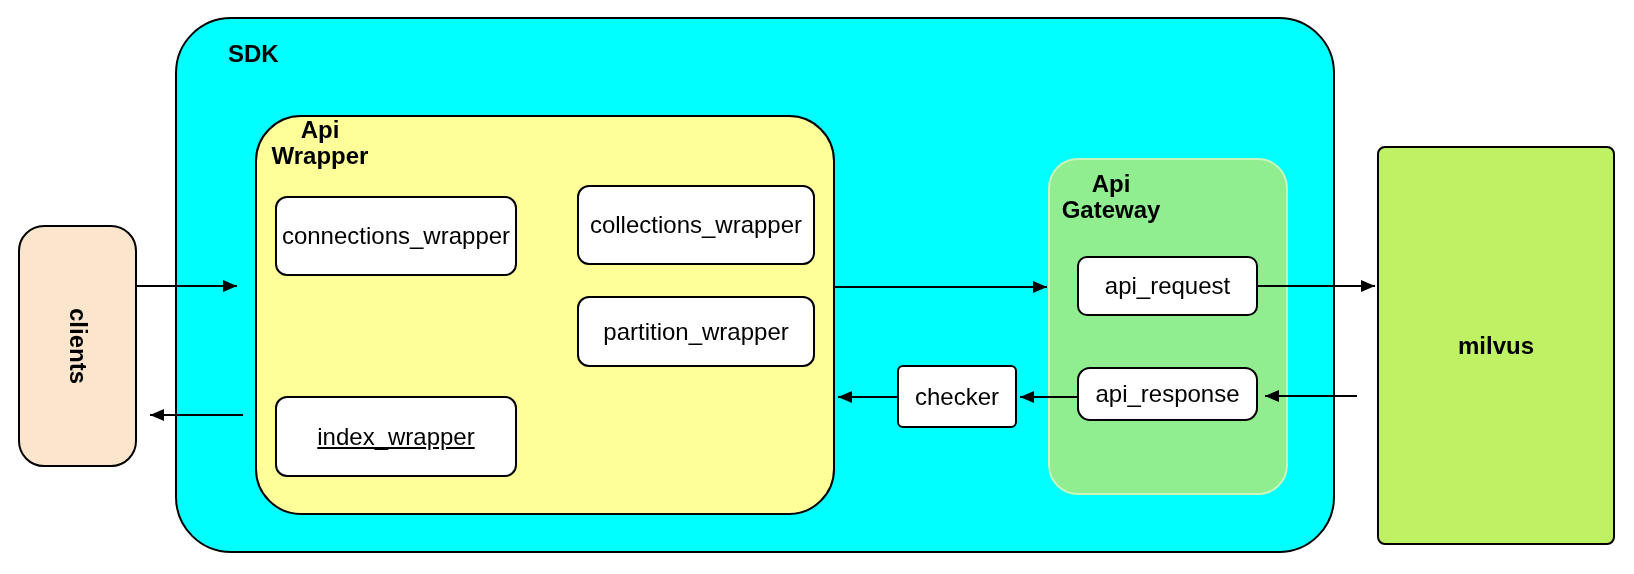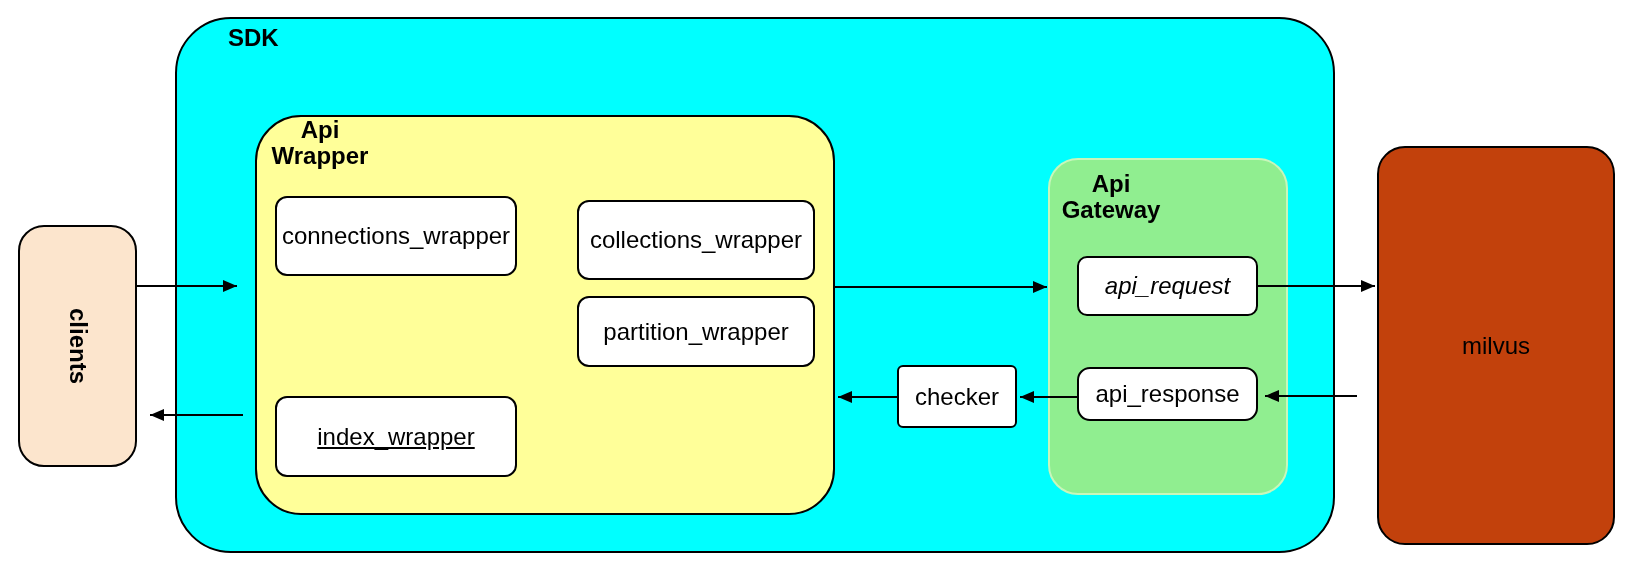--- a/index.html
+++ b/index.html
@@ -17,45 +17,45 @@
     border:2px solid #000;
     display:flex;
     align-items:center;
     justify-content:center;
     font-size:24px;
     background:#fff;
     text-align:center;
   }
   
   .sdk{left:175px;top:17px;width:1160px;height:536px;border-radius:56px;background:#00ffff;}
-  .sdk-label{position:absolute;left:228px;top:24px;font-size:24px;font-weight:bold;}
+  .sdk-label{position:absolute;left:228px;top:40px;font-size:24px;font-weight:bold;}
   .api-wrapper{left:255px;top:115px;width:580px;height:400px;border-radius:46px;background:#ffff99;}
   .aw-label{position:absolute;left:250px;top:117px;width:140px;font-size:24px;font-weight:bold;
             text-align:center;white-space:pre-line;line-height:26px;}
   .gateway{left:1048px;top:158px;width:240px;height:337px;border-radius:30px;
            background:#90ee90;border:2px solid #c8f6ba;}
   .gw-label{position:absolute;left:1051px;top:171px;width:120px;font-size:24px;font-weight:bold;
             text-align:center;white-space:pre-line;line-height:26px;}
   
   .wbox{border-radius:12px;background:#fff;}
   .wb0{left:275px;top:196px;width:242px;height:80px;}
-  .wb1{left:577px;top:200px;width:238px;height:80px;}
+  .wb1{left:577px;top:185px;width:238px;height:80px;}
   .wb2{left:275px;top:296px;width:242px;height:80px;}
   .wb3{left:577px;top:296px;width:238px;height:71px;}
   .wb4{left:275px;top:396px;width:242px;height:81px;text-decoration:underline;}
   .wb5{left:577px;top:396px;width:238px;height:81px;}
   .checker{left:897px;top:365px;width:120px;height:63px;border-radius:6px;}
   .gbox{border-radius:10px;background:#fff;}
-  .gb0{left:1077px;top:256px;width:181px;height:60px;font-style:italic;}
+  .gb0{left:1077px;top:256px;width:181px;height:60px;}
   .gb1{left:1077px;top:367px;width:181px;height:54px;border-radius:13px;}
   .clients{left:18px;top:225px;width:119px;height:242px;border-radius:26px;
            background:#fce5cd;font-weight:bold;}
   .clients .vtext{writing-mode:vertical-rl;}
-  .milvus{left:1377px;top:146px;width:238px;height:399px;border-radius:28px;
-          background:#c2410c;font-weight:normal;}
+  .milvus{left:1377px;top:146px;width:238px;height:399px;border-radius:8px;
+          background:#bef264;font-weight:bold;}
   
   svg.edges{position:absolute;left:0;top:0;width:1634px;height:574px;pointer-events:none;}
   svg.edges line{stroke:#000;stroke-width:2;}
 </style>
 </head>
 <body>
 
 <div class="canvas">
 
   <div class="node sdk"></div>

